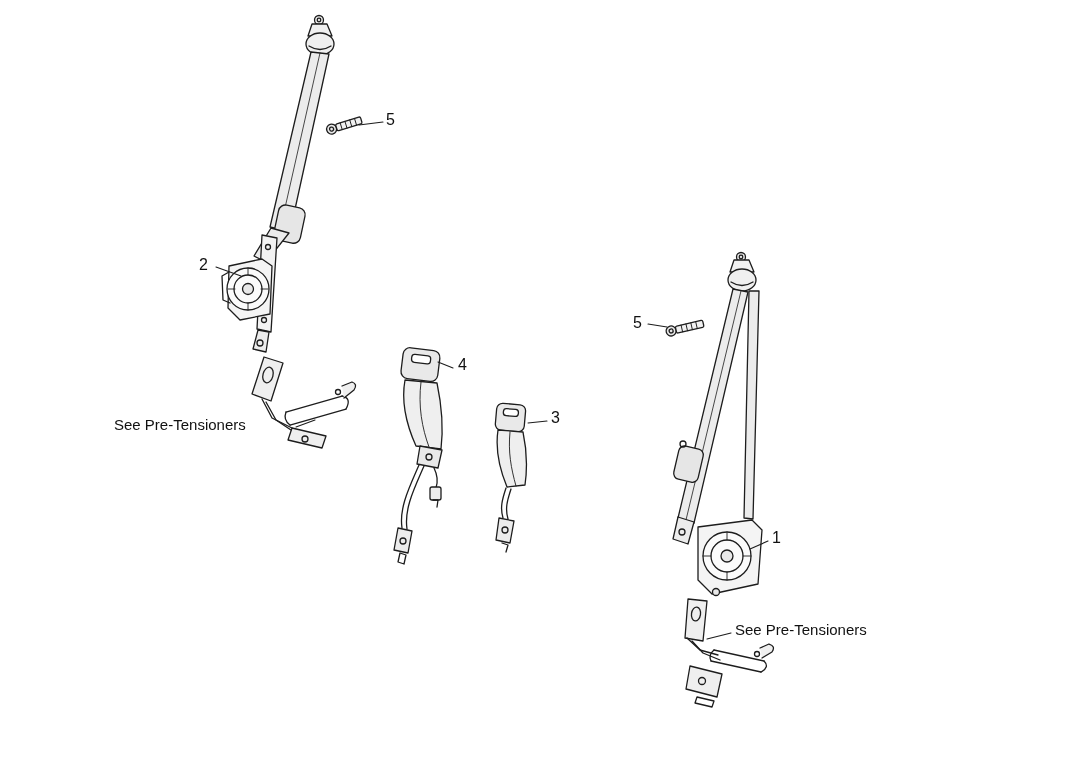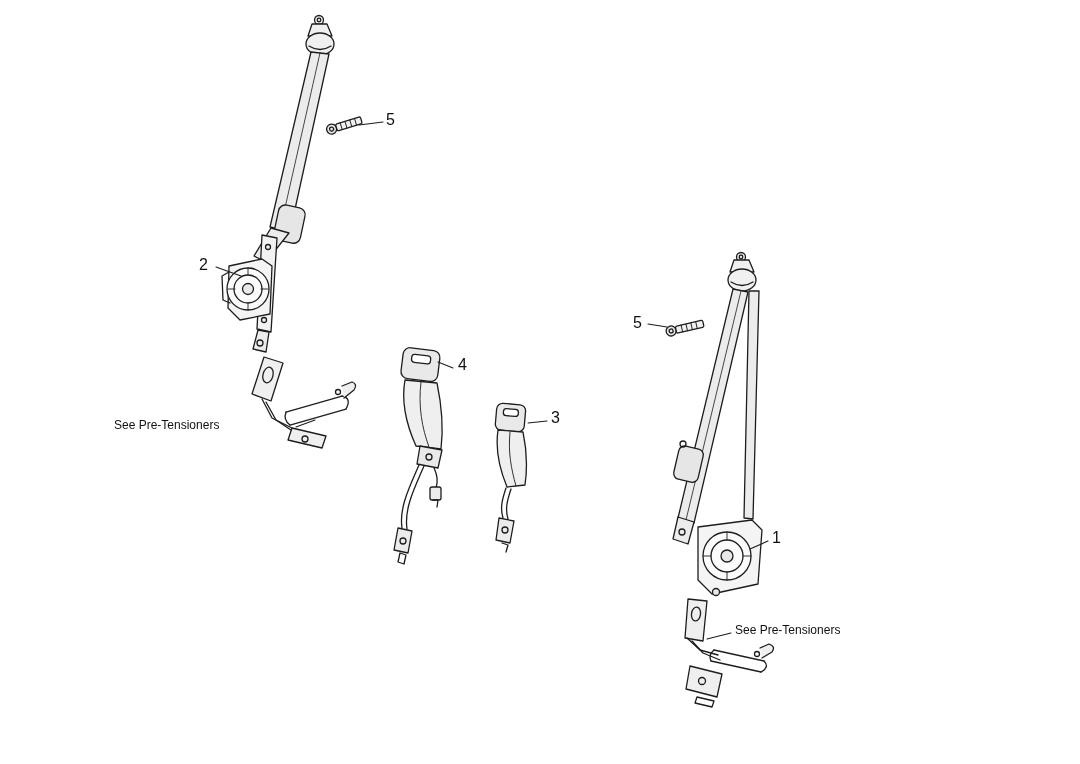--- a/index.html
+++ b/index.html
@@ -24,21 +24,21 @@
     position: absolute;
     color: #111111;
     white-space: nowrap;
     user-select: none;
   }
   .num {
     font-size: 16px;
     line-height: 18px;
   }
   .ref {
-    font-size: 12px;
+    font-size: 15px;
     line-height: 20px;
   }
 </style>
 </head>
 <body>
 
 <div class="canvas">
 
   <svg width="1080" height="764" viewBox="0 0 1080 764">
     <g stroke="#1d1d1d" stroke-width="1.3" fill="none" stroke-linejoin="round" stroke-linecap="round">

